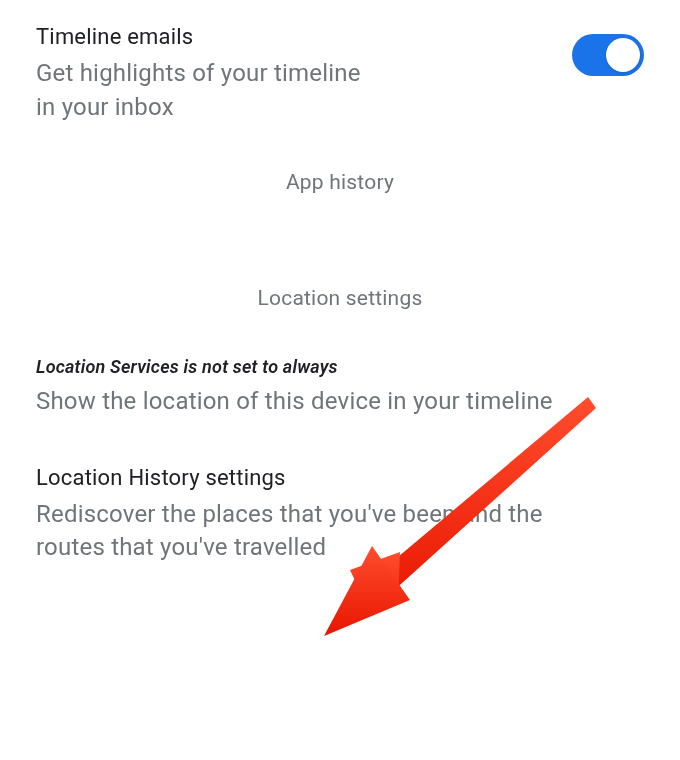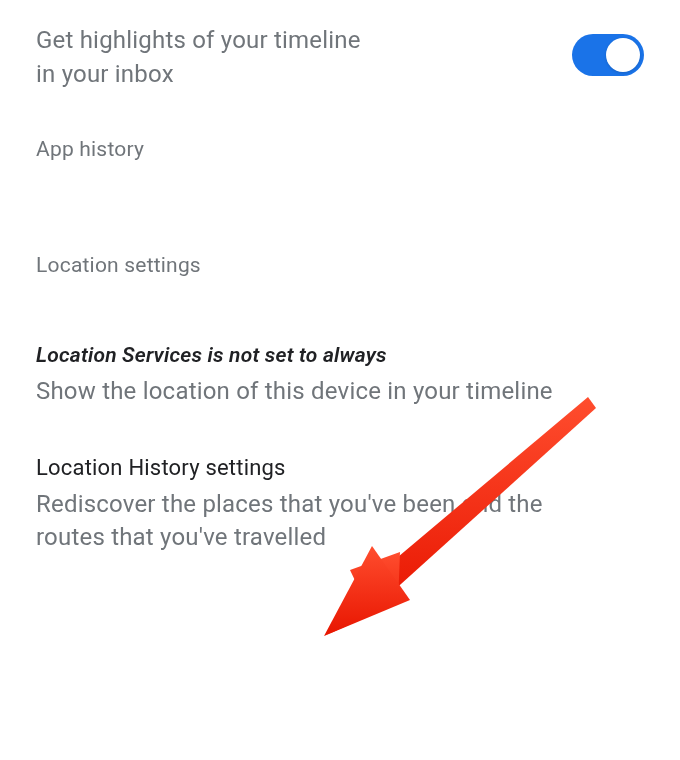--- a/index.html
+++ b/index.html
@@ -26,41 +26,41 @@
       flex: 1;
     }
     .setting-title {
       font-size: 22px;
       font-weight: 400;
       color: #202124;
       letter-spacing: 0.2px;
       margin-bottom: 8px;
     }
     .setting-title-emphasis {
-      font-size: 21px;
+      font-size: 18px;
       font-weight: 600;
       font-style: italic;
       color: #202124;
       letter-spacing: 0.2px;
       margin-bottom: 8px;
-      margin-top: 20px;
     }
     .setting-subtitle {
       font-size: 24px;
       color: #70757a;
       line-height: 1.4;
       max-width: 560px;
       letter-spacing: 0.2px;
     }
     .section-header {
       font-size: 21px;
       font-weight: 400;
       color: #70757a;
       margin-bottom: 46px;
       letter-spacing: 0.2px;
+      text-align: center;
     }
     .toggle {
       position: relative;
       width: 72px;
       height: 42px;
       background: #1a73e8;
       border-radius: 21px;
       flex-shrink: 0;
       margin-left: 16px;
       margin-top: 10px;
@@ -85,20 +85,21 @@
     }
     .narrow-sub {
       max-width: 340px;
     }
   </style>
 </head>
 <body>
 
 <div class="setting-row">
   <div class="setting-text">
+    <div class="setting-title">Timeline emails</div>
     <div class="setting-subtitle narrow-sub">Get highlights of your timeline in your inbox</div>
   </div>
   <div class="toggle">
     <div class="toggle-knob"></div>
   </div>
 </div>
 
 <div class="section-header">App history</div>
 
 <div class="setting-row">

